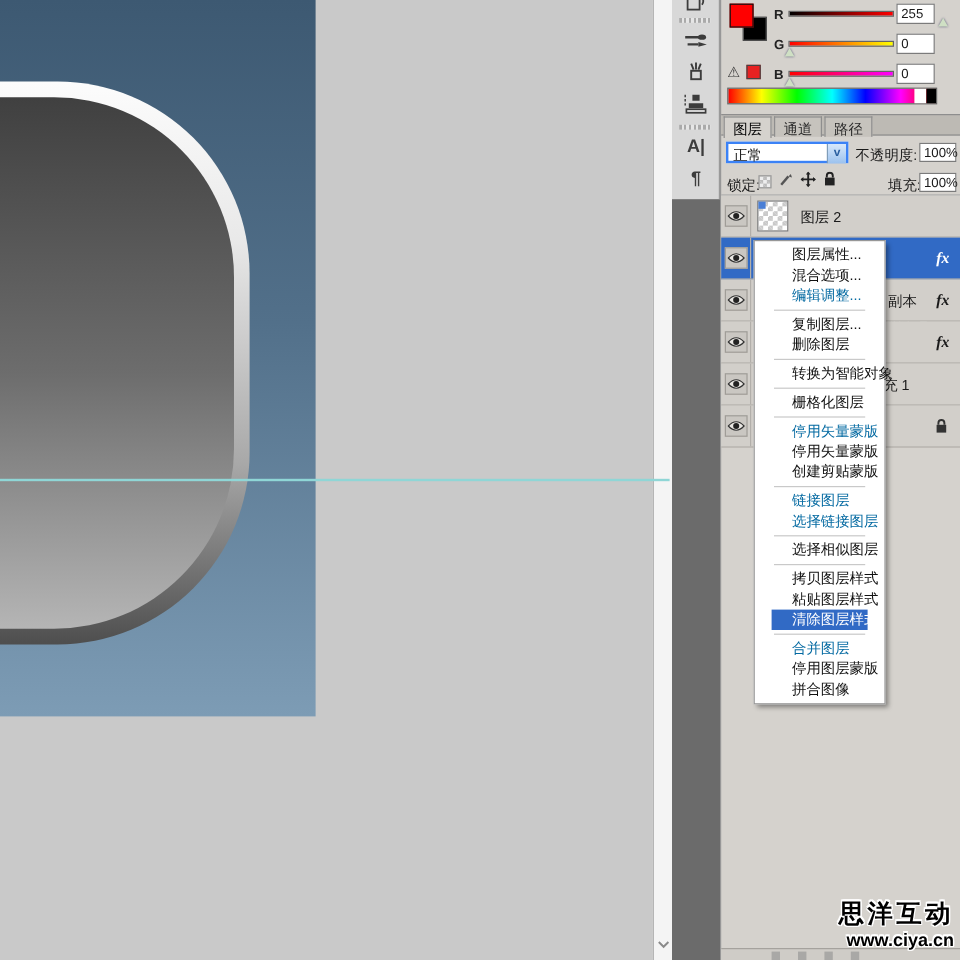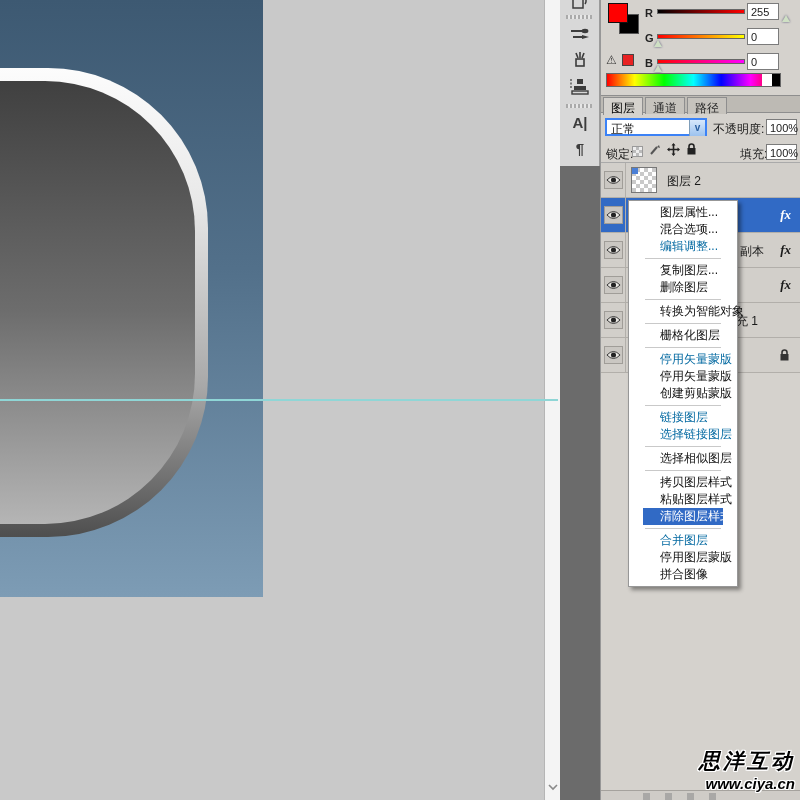--- a/index.html
+++ b/index.html
@@ -118,21 +118,21 @@
                   border:1px solid #979797; box-shadow:3px 3px 4px rgba(0,0,0,.4); z-index:50;
                   padding:3px 14px; }
   .menu-item { height:17px; line-height:17px; padding-left:17px; font-size:12px; color:#111;
                white-space:nowrap; }
   .menu-item.disabled { color:#0369a1; }
   .menu-item.highlighted { background:#316ac5; color:#fff; }
   .menu-sep { height:1px; background:#c9c9c9; margin:3px 2px; }
 
   
   #watermark { position:absolute; right:5px; bottom:8px; text-align:center; z-index:60; color:#000;
-               text-shadow:-1px -1px 0 #fff,1px -1px 0 #fff,-1px 1px 0 #fff,1px 1px 0 #fff,0 1px 0 #fff,0 -1px 0 #fff,1px 0 0 #fff,-1px 0 0 #fff;font-style:italic; }
+               text-shadow:-1px -1px 0 #fff,1px -1px 0 #fff,-1px 1px 0 #fff,1px 1px 0 #fff,0 1px 0 #fff,0 -1px 0 #fff,1px 0 0 #fff,-1px 0 0 #fff; }
   #watermark .wm1 { font-size:21px; font-weight:bold; letter-spacing:3px; }
   #watermark .wm2 { font-size:15px; font-weight:bold;text-align:right; }
 </style>
 </head>
 <body>
 
 <div id="app">
 
   <div id="canvas">
     <div id="shape-outer">

